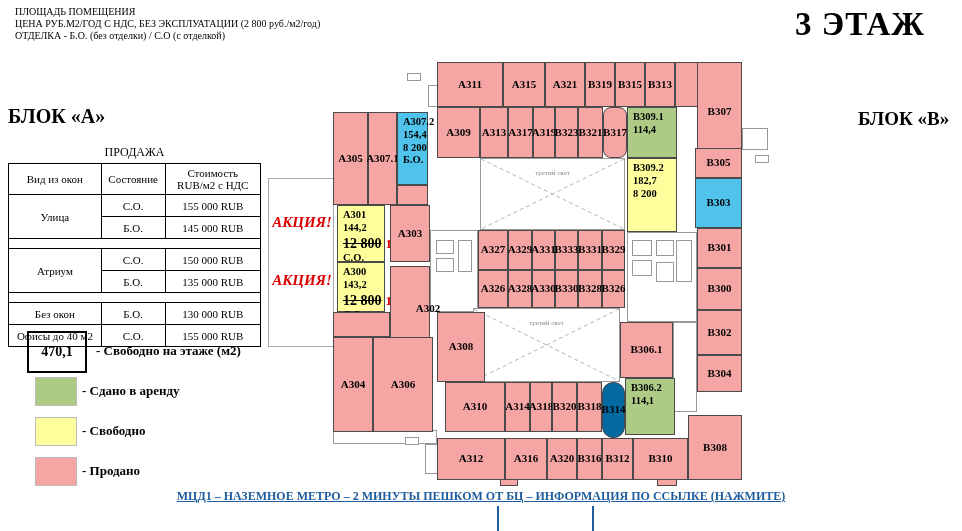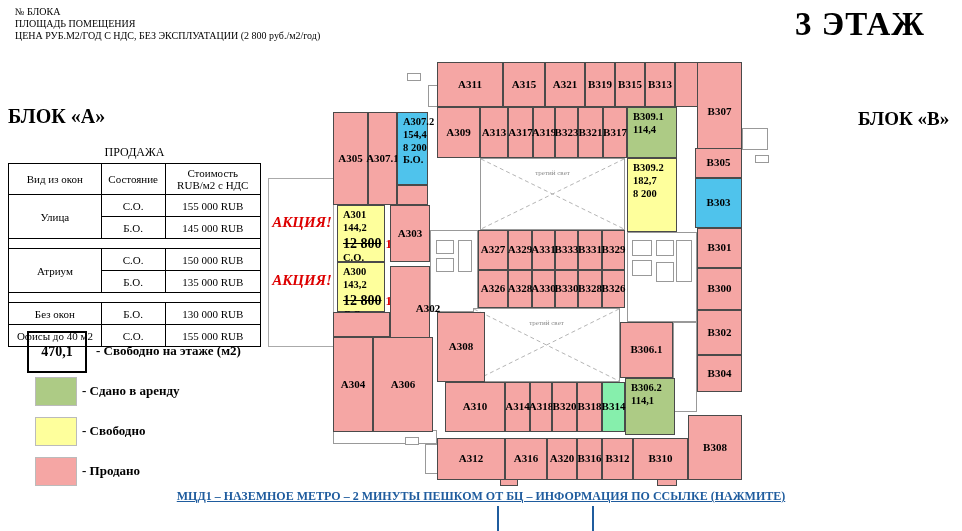--- a/index.html
+++ b/index.html
@@ -49,23 +49,23 @@
   .footer-link{position:absolute;left:0;top:489px;width:962px;text-align:center;
                font-size:12px;font-weight:bold;text-decoration:underline;}
   .pointer-line{position:absolute;top:506px;width:2px;height:25px;}
 </style>
 </head>
 <body>
 
 <div class="page">
 
   <div class="notes">
-    <div>№ БЛОКА</div>
     <div>ПЛОЩАДЬ ПОМЕЩЕНИЯ</div>
     <div>ЦЕНА РУБ.М2/ГОД С НДС, БЕЗ ЭКСПЛУАТАЦИИ (2 800 руб./м2/год)</div>
+    <div>ОТДЕЛКА - Б.О. (без отделки) / С.О (с отделкой)</div>
   </div>
 
   <div class="floor-title">3 ЭТАЖ</div>
   <div class="block-label block-a">БЛОК «А»</div>
   <div class="block-label block-b">БЛОК «В»</div>
 
   <div class="sales-title">ПРОДАЖА</div>
   <table class="sales">
     <thead>
         <tr>
@@ -179,21 +179,21 @@
       <div class="room" style="left: 615px; top: 62px; width: 30px; height: 45px; background: rgb(245, 166, 164);">В315</div>
       <div class="room" style="left: 645px; top: 62px; width: 30px; height: 45px; background: rgb(245, 166, 164);">В313</div>
       <div class="room" style="left: 675px; top: 62px; width: 22px; height: 45px; background: rgb(245, 166, 164); padding-left: 48px;">В311</div>
       <div class="room" style="left: 697px; top: 62px; width: 45px; height: 100px; background: rgb(245, 166, 164);">В307</div>
       <div class="room" style="left: 437px; top: 107px; width: 43px; height: 51px; background: rgb(245, 166, 164);">А309</div>
       <div class="room" style="left: 480px; top: 107px; width: 28px; height: 51px; background: rgb(245, 166, 164);">А313</div>
       <div class="room" style="left: 508px; top: 107px; width: 25px; height: 51px; background: rgb(245, 166, 164);">А317</div>
       <div class="room" style="left: 533px; top: 107px; width: 22px; height: 51px; background: rgb(245, 166, 164);">А319</div>
       <div class="room" style="left: 555px; top: 107px; width: 23px; height: 51px; background: rgb(245, 166, 164);">В323</div>
       <div class="room" style="left: 578px; top: 107px; width: 25px; height: 51px; background: rgb(245, 166, 164);">В321</div>
-      <div class="room" style="left: 603px; top: 107px; width: 24px; height: 51px; background: rgb(245, 166, 164);">В317</div>
+      <div class="room" style="left: 603px; top: 107px; width: 24px; height: 51px; background: rgb(245, 166, 164); border-radius: 8px;">В317</div>
       <div class="room multi" style="left: 627px; top: 107px; width: 50px; height: 51px; background: rgb(173, 203, 133);">
         <div>В309.1</div>
         <div>114,4</div>
       </div>
       <div class="room multi" style="left: 627px; top: 158px; width: 50px; height: 74px; background: rgb(254, 255, 156);">
         <div>В309.2</div>
         <div>182,7</div>
         <div>8 200</div>
       </div>
       <div class="room" style="left: 695px; top: 148px; width: 47px; height: 30px; background: rgb(245, 166, 164); font-family: Liberation Serif, serif;">В305</div>
@@ -245,21 +245,21 @@
       <div class="room" style="left: 620px; top: 322px; width: 53px; height: 56px; background: rgb(245, 166, 164);">В306.1</div>
       <div class="room multi" style="left: 625px; top: 378px; width: 50px; height: 57px; background: rgb(173, 203, 133);">
         <div>В306.2</div>
         <div>114,1</div>
       </div>
       <div class="room" style="left: 445px; top: 382px; width: 60px; height: 50px; background: rgb(245, 166, 164);">А310</div>
       <div class="room" style="left: 505px; top: 382px; width: 25px; height: 50px; background: rgb(245, 166, 164);">А314</div>
       <div class="room" style="left: 530px; top: 382px; width: 22px; height: 50px; background: rgb(245, 166, 164);">А318</div>
       <div class="room" style="left: 552px; top: 382px; width: 25px; height: 50px; background: rgb(245, 166, 164);">В320</div>
       <div class="room" style="left: 577px; top: 382px; width: 25px; height: 50px; background: rgb(245, 166, 164);">В318</div>
-      <div class="room" style="left: 602px; top: 382px; width: 23px; height: 50px; background: #86efac;">В314</div>
+      <div class="room" style="left: 602px; top: 382px; width: 23px; height: 56px; background: #0369a1; border-radius: 11px;">В314</div>
       <div class="room" style="left: 437px; top: 438px; width: 68px; height: 42px; background: rgb(245, 166, 164);">А312</div>
       <div class="room" style="left: 505px; top: 438px; width: 42px; height: 42px; background: rgb(245, 166, 164);">А316</div>
       <div class="room" style="left: 547px; top: 438px; width: 30px; height: 42px; background: rgb(245, 166, 164);">А320</div>
       <div class="room" style="left: 577px; top: 438px; width: 25px; height: 42px; background: rgb(245, 166, 164);">В316</div>
       <div class="room" style="left: 602px; top: 438px; width: 31px; height: 42px; background: rgb(245, 166, 164);">В312</div>
       <div class="room" style="left: 633px; top: 438px; width: 55px; height: 42px; background: rgb(245, 166, 164);">В310</div>
     </div>
 
   <a class="footer-link" href="#" style="color: rgb(31, 92, 158);">МЦД1 – НАЗЕМНОЕ МЕТРО – 2 МИНУТЫ ПЕШКОМ ОТ БЦ – ИНФОРМАЦИЯ ПО ССЫЛКЕ (НАЖМИТЕ)</a>
   <div class="pointer-line" style="left: 497px; background: rgb(31, 92, 158);"></div>

